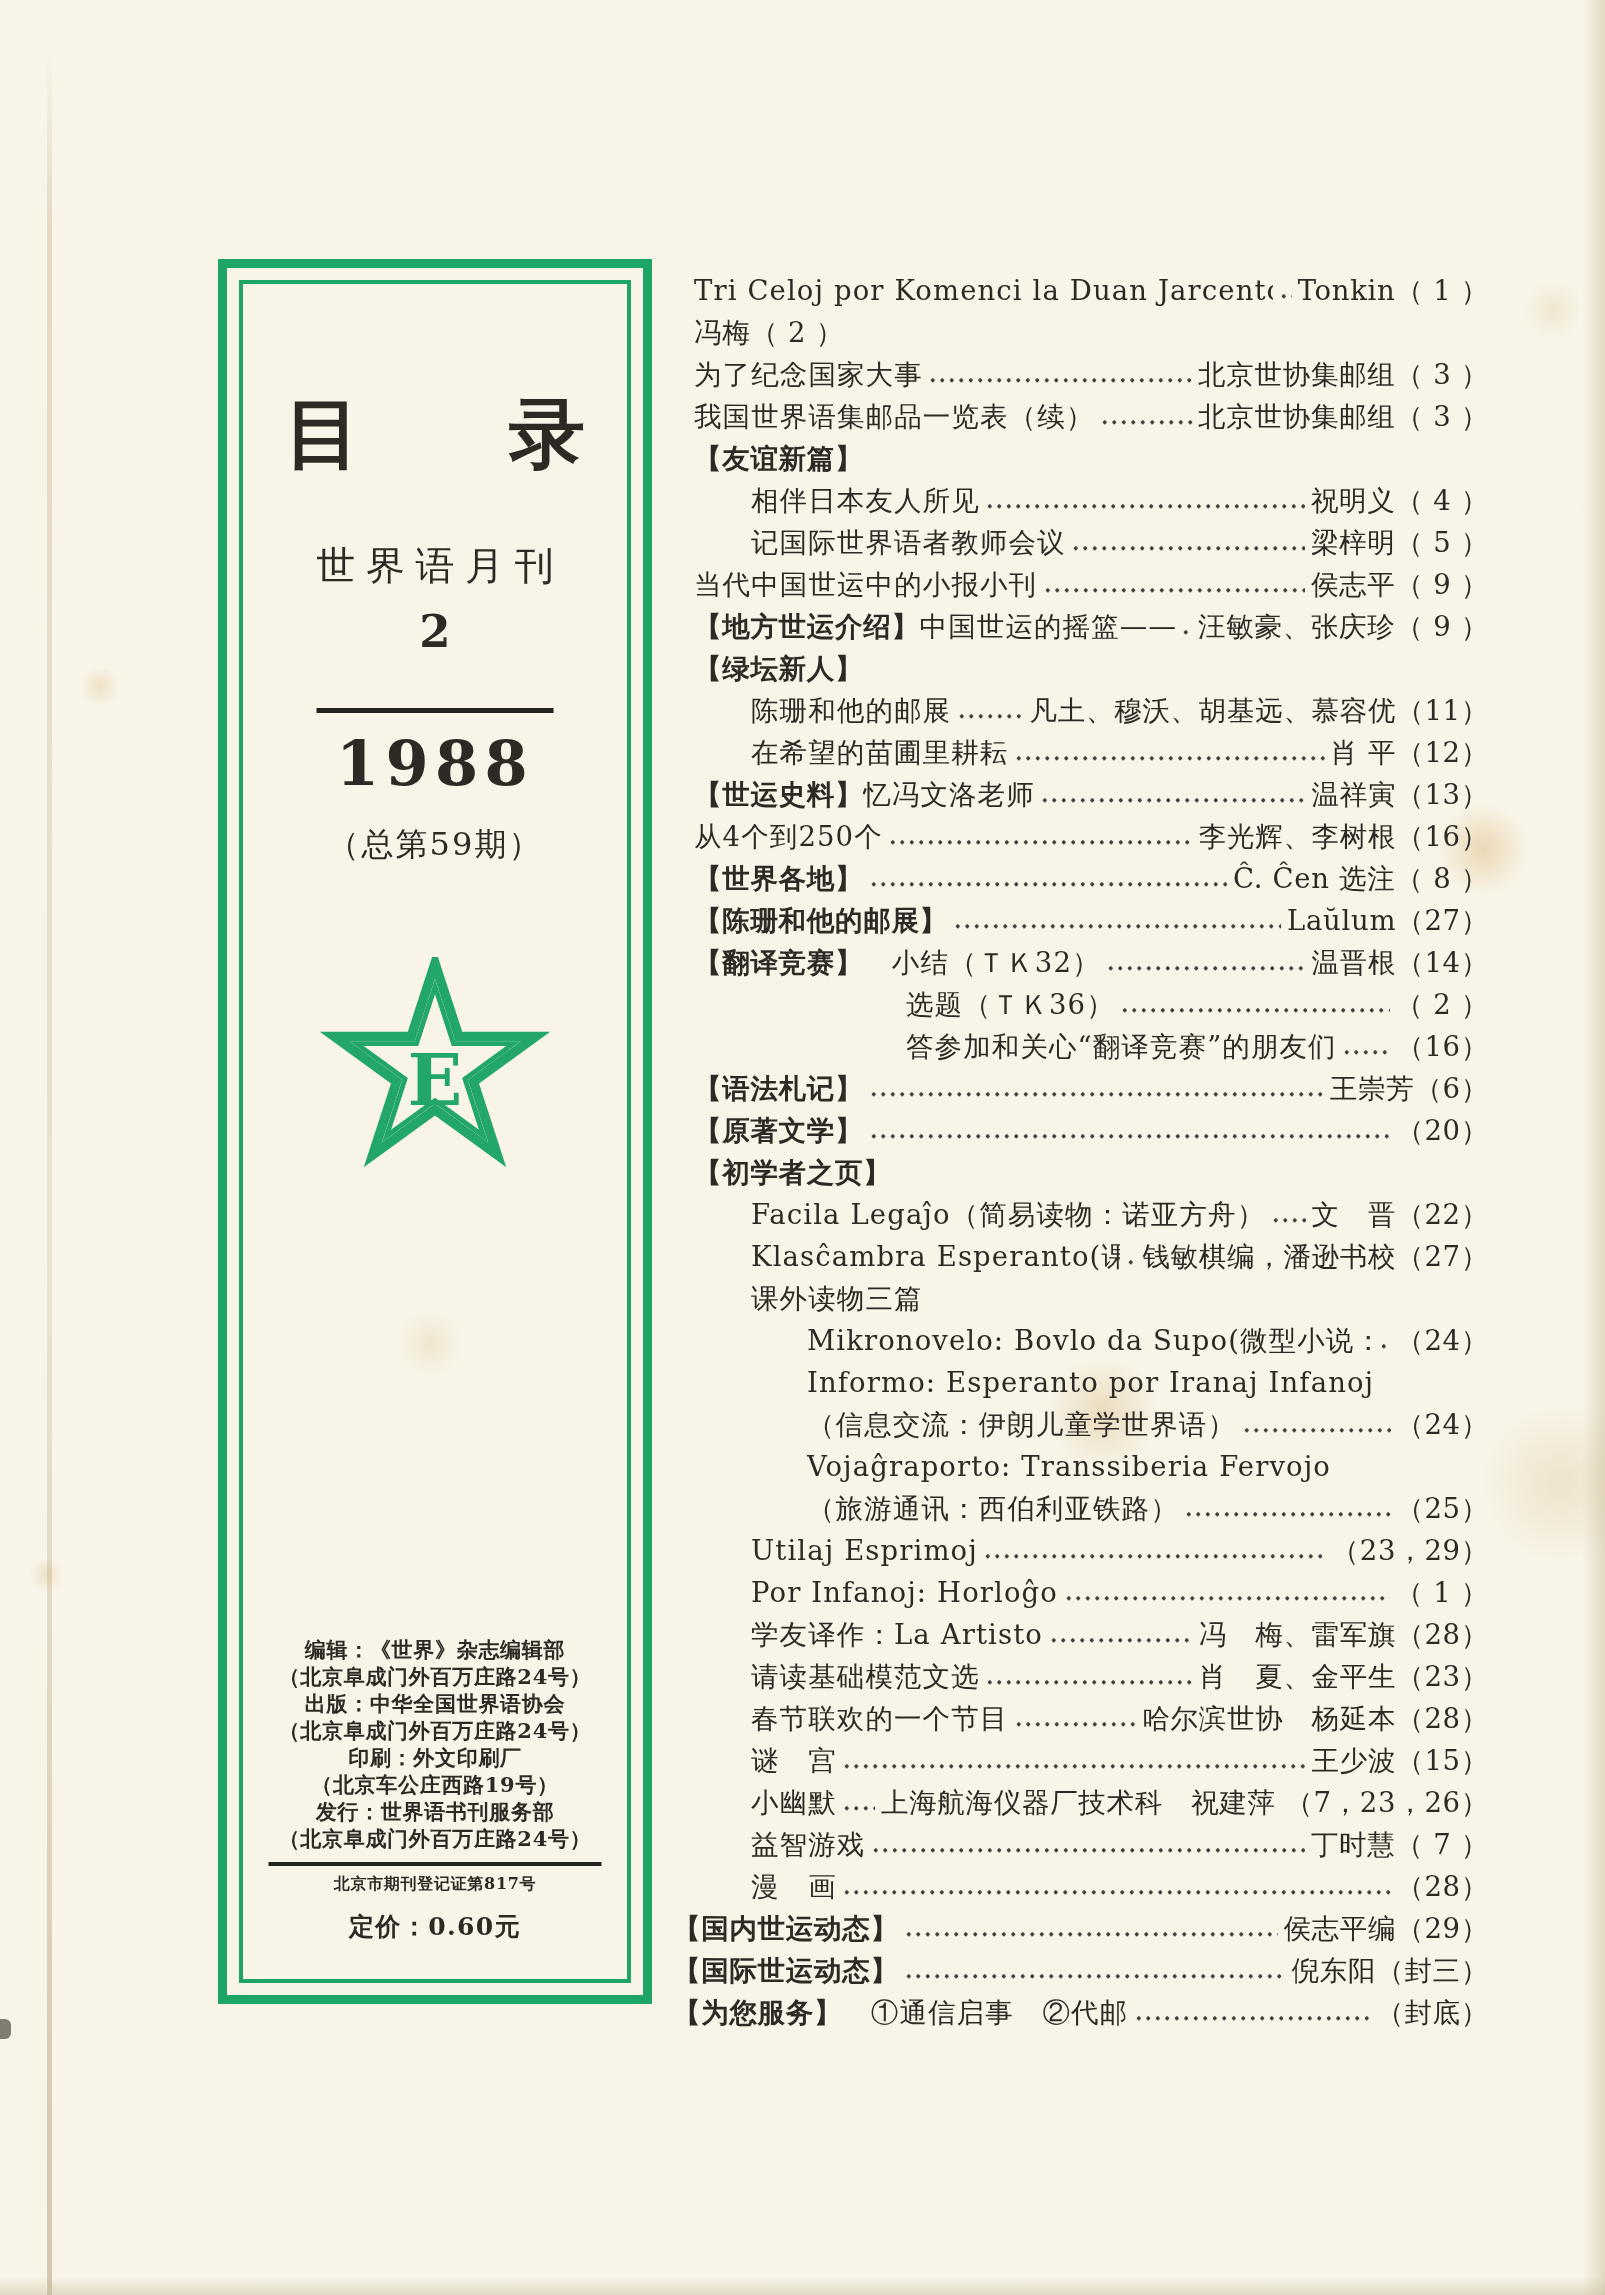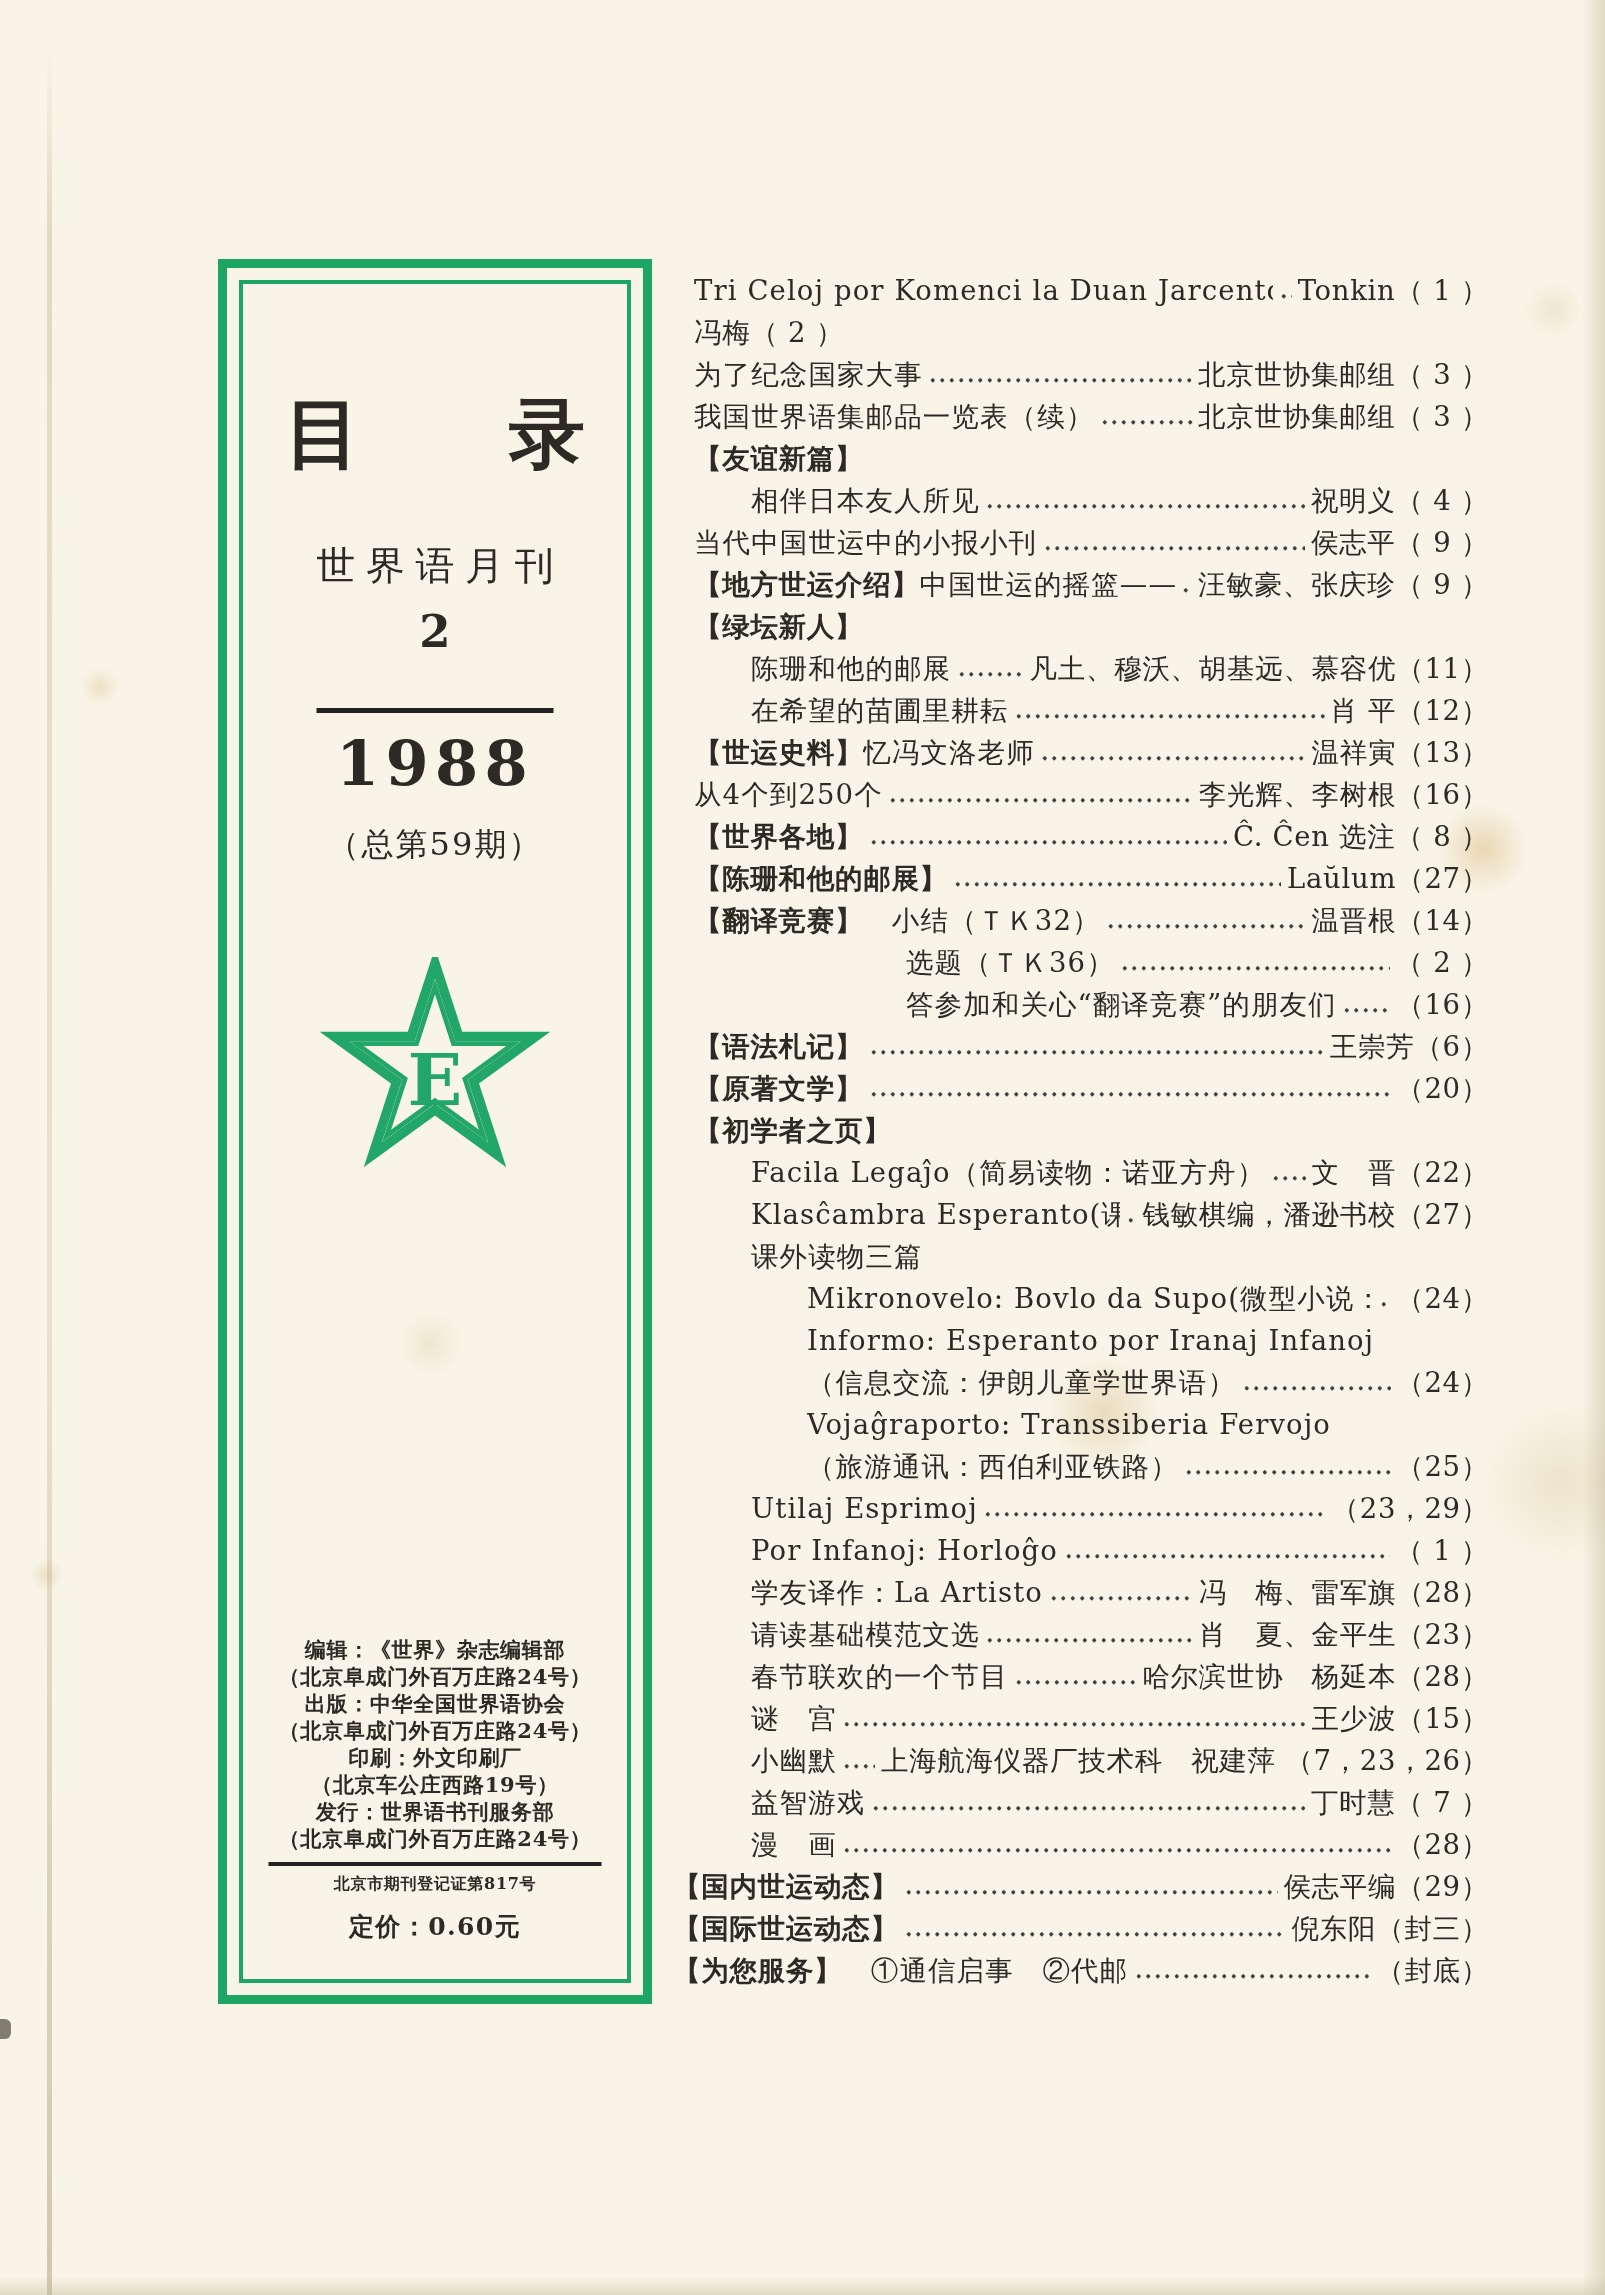--- a/index.html
+++ b/index.html
@@ -138,20 +138,25 @@
         <span class="tail">北京世协集邮组（ 3 ）</span>
       </div>
       <div class="toc-row" style="padding-left: 21px;">
         <span class="prefix">【友谊新篇】</span>
       </div>
       <div class="toc-row" style="padding-left: 78px;">
         <span class="title">相伴日本友人所见</span>
         <span class="leader"></span>
         <span class="tail">祝明义（ 4 ）</span>
       </div>
+      <div class="toc-row" style="padding-left: 78px;">
+        <span class="title">记国际世界语者教师会议</span>
+        <span class="leader"></span>
+        <span class="tail">梁梓明（ 5 ）</span>
+      </div>
       <div class="toc-row" style="padding-left: 21px;">
         <span class="title">当代中国世运中的小报小刊</span>
         <span class="leader"></span>
         <span class="tail">侯志平（ 9 ）</span>
       </div>
       <div class="toc-row" style="padding-left: 21px;">
         <span class="prefix">【地方世运介绍】</span>
         <span class="title">中国世运的摇篮——上海</span>
         <span class="leader"></span>
         <span class="tail">汪敏豪、张庆珍（ 9 ）</span>

